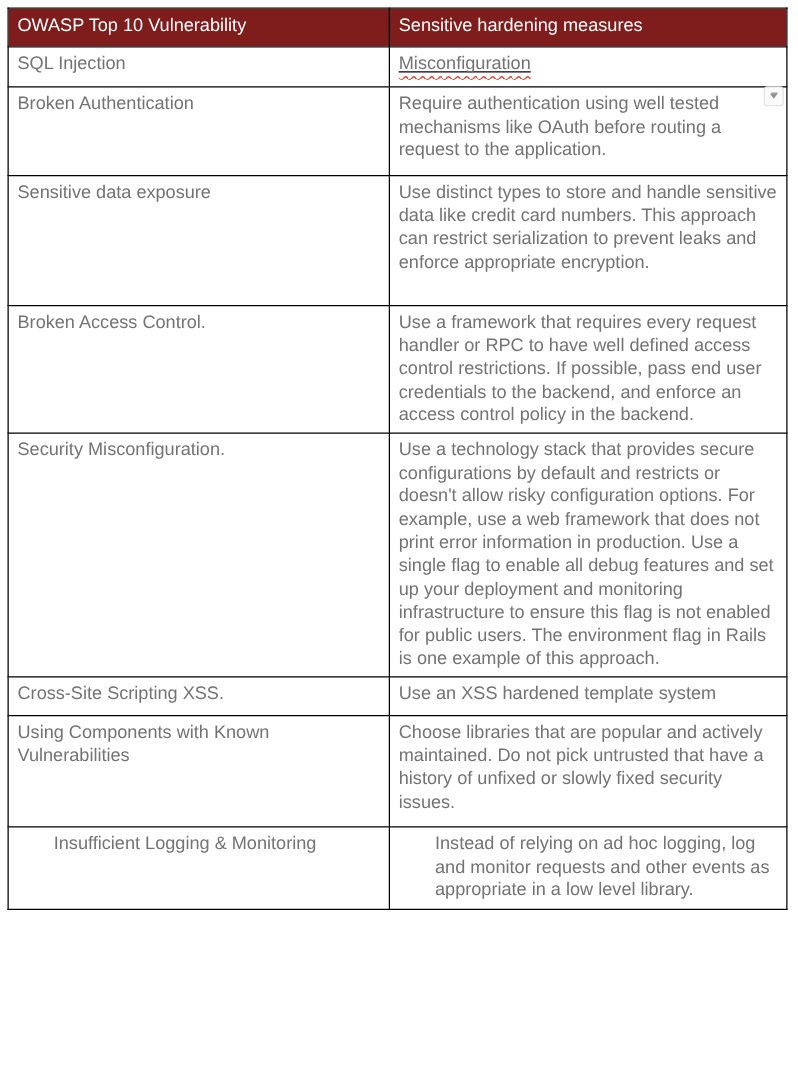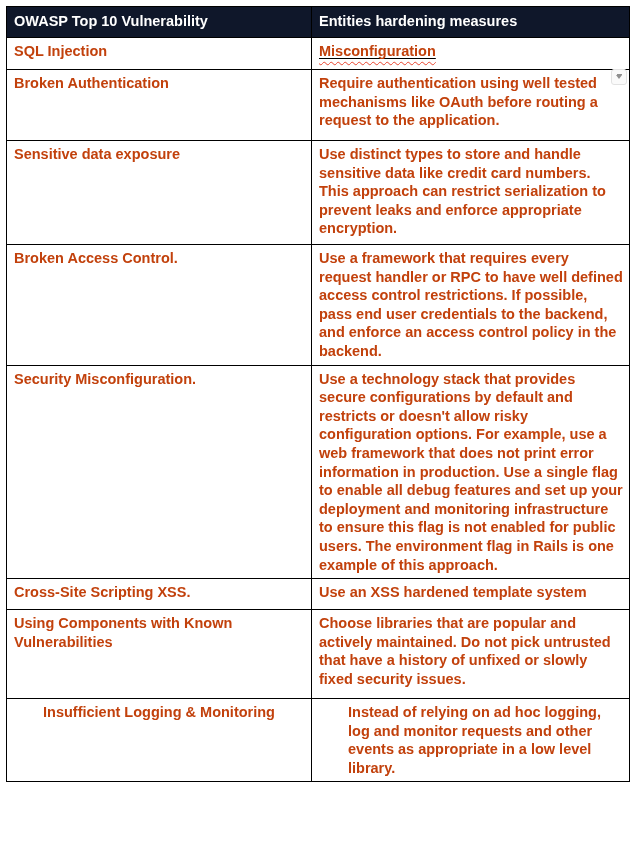--- a/index.html
+++ b/index.html
@@ -28,29 +28,29 @@
   }
   col.c1 { width: 305px; }
   col.c2 { width: 318px; }
   .doc-table th, .doc-table td {
     border: 1.5px solid #000000;
     vertical-align: top;
     text-align: left;
     padding: 4px 5px 4px 7px;
     font-size: 14.5px;
     line-height: 18.6px;
-    color: #c2410c;
-    font-weight: bold;
+    color: #737373;
+    font-weight: normal;
     word-wrap: break-word;
     overflow: hidden;
   }
   .doc-table th {
-    background: #0f172a;
+    background: #7f1d1d;
     color: #ffffff;
-    font-weight: bold;
+    font-weight: normal;
     height: 21px;
     padding-top: 5px;
   }
   
   tr.r0 td { height: 23px; }
   tr.r1 td { height: 62px; }
   tr.r2 td { height: 95px; margin-left: 44px; }
   tr.r3 td { height: 42px; }
   tr.r4 td { height: 91px; }
   tr.r5 td { height: 186px; }
@@ -116,21 +116,21 @@
 
   <table class="doc-table">
     <colgroup>
         <col class="c1">
         <col class="c2">
       </colgroup>
 
     <tbody>
         <tr>
       <th>OWASP Top 10 Vulnerability</th>
-      <th>Entities hardening measures</th>
+      <th>Sensitive hardening measures</th>
     </tr>
 
     <tr class="r0">
       <td>SQL Injection</td>
       <td>
         <span class="sq-red"><span class="u-solid">Misconfiguration</span></span>
       </td>
     </tr>
 
     <tr class="r1">

